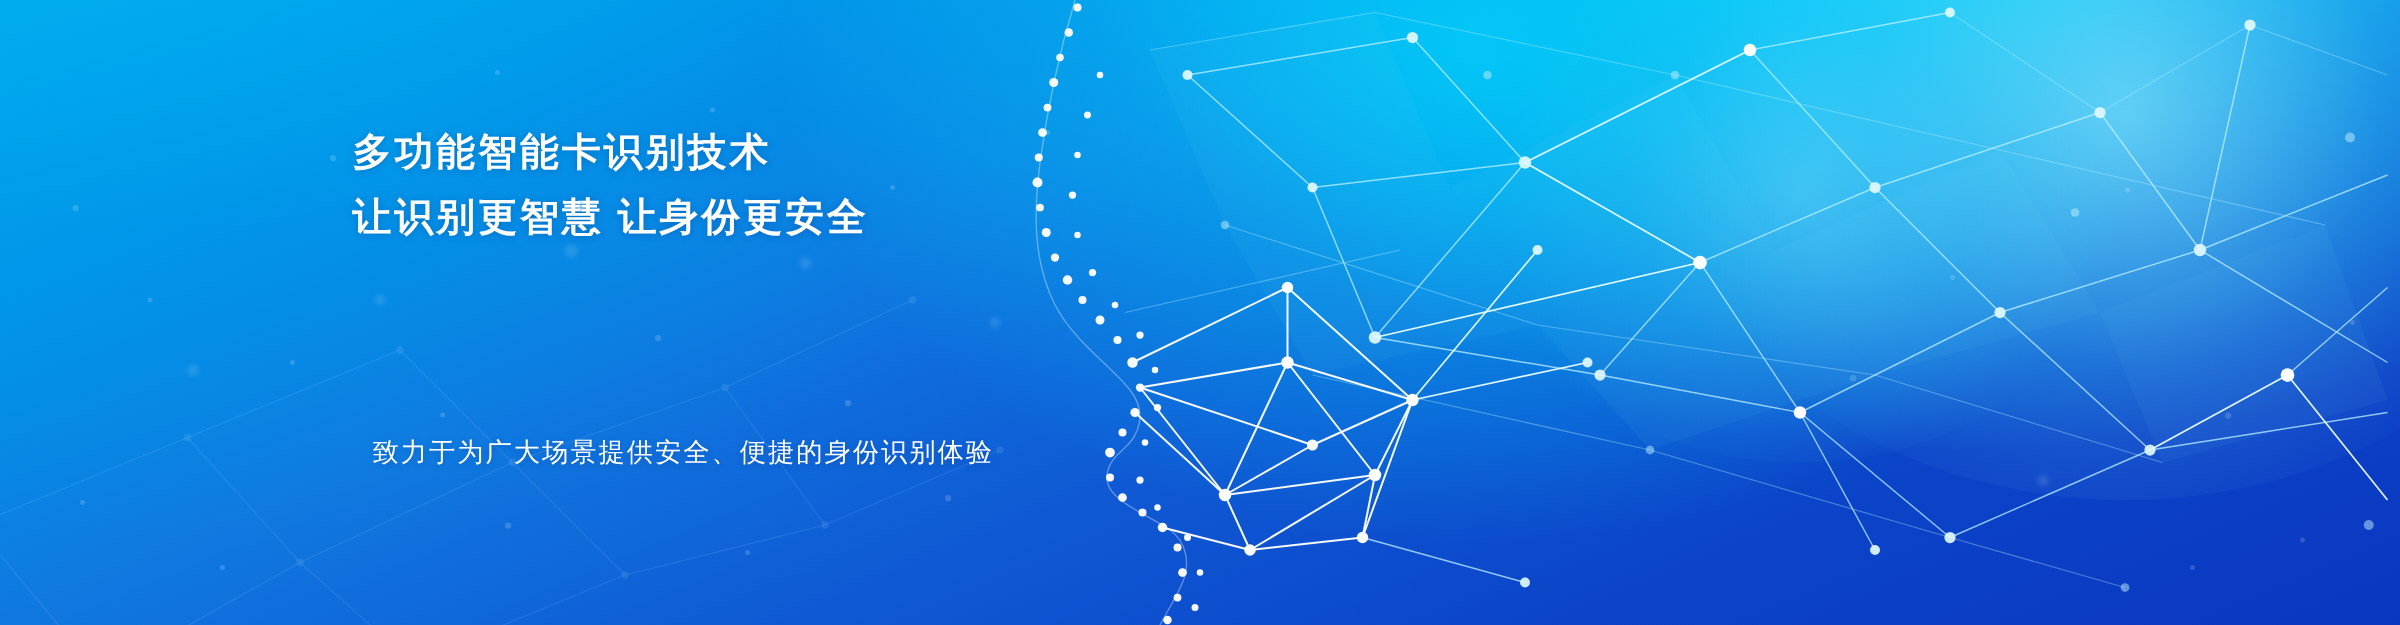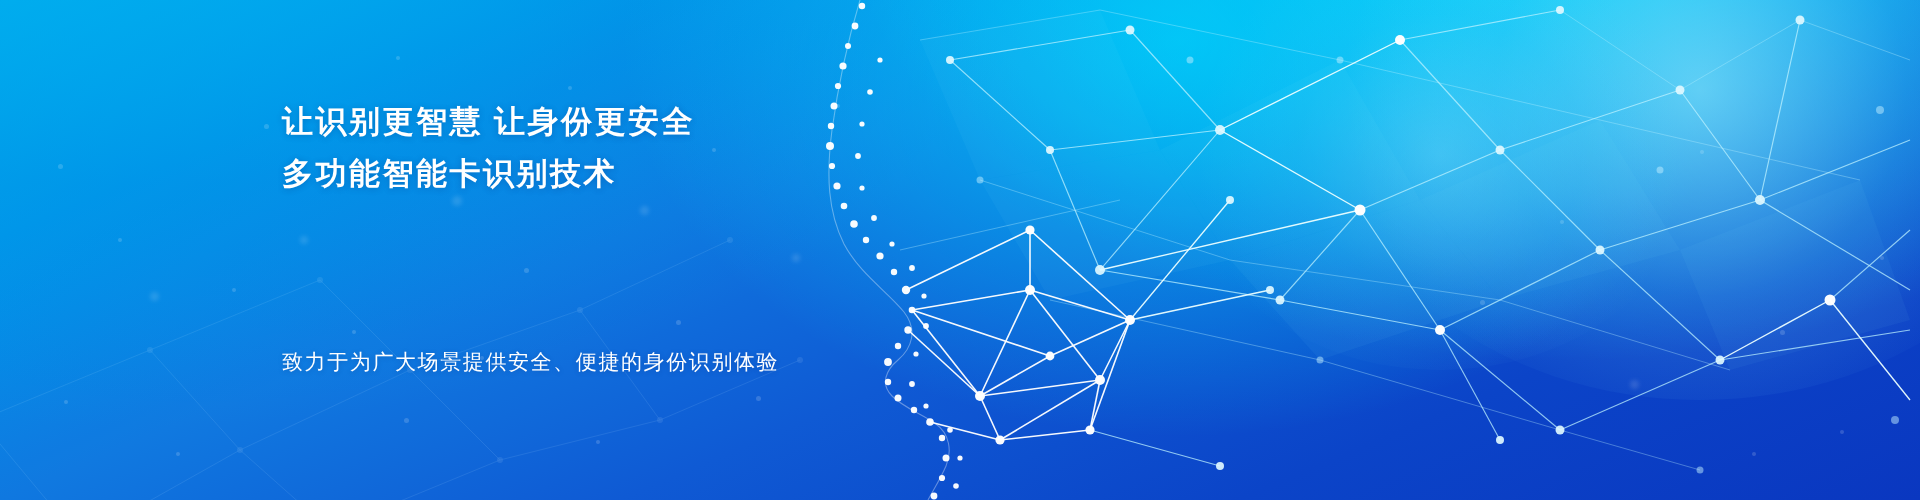--- a/index.html
+++ b/index.html
@@ -66,21 +66,21 @@
   .title-line{
     color:#ffffff;
     font-weight:bold;
     font-size:31px;
     line-height:52px;
     letter-spacing:2.5px;
     white-space:nowrap;
     text-shadow:0 1px 6px rgba(2,40,120,.30);
   }
   .subtitle{
-    position:absolute;left:282px;top:348px;
+    position:absolute;left:298px;top:348px;
     color:#ffffff;
     font-size:21px;
     font-weight:500;
     letter-spacing:1.6px;
     white-space:nowrap;
     text-shadow:0 1px 5px rgba(2,40,120,.28);
   }
 </style>
 </head>
 <body>
@@ -337,19 +337,19 @@
       <circle class="node dim" cx="540" cy="60" r="3.5"></circle>
       <circle class="node dim" cx="180" cy="180" r="3.5"></circle>
       <circle class="node dim" cx="900" cy="470" r="3.5"></circle>
       <circle class="node dim" cx="520" cy="360" r="3.5"></circle>
       <circle class="node dim" cx="860" cy="170" r="3.5"></circle>
       <circle class="node dim" cx="390" cy="60" r="3.5"></circle>
     </g>
   </svg>
 
   <div class="copy">
+    <div class="title-line">多功能智能卡识别技术</div>
     <div class="title-line">让识别更智慧 让身份更安全</div>
-    <div class="title-line">多功能智能卡识别技术</div>
   </div>
 
   <div class="subtitle">致力于为广大场景提供安全、便捷的身份识别体验</div>
 
 </div>
 
 </body></html>

